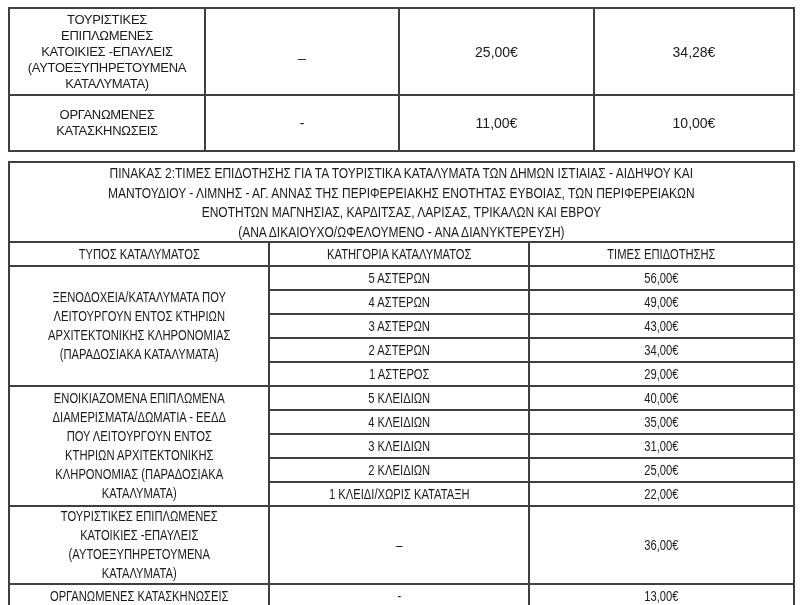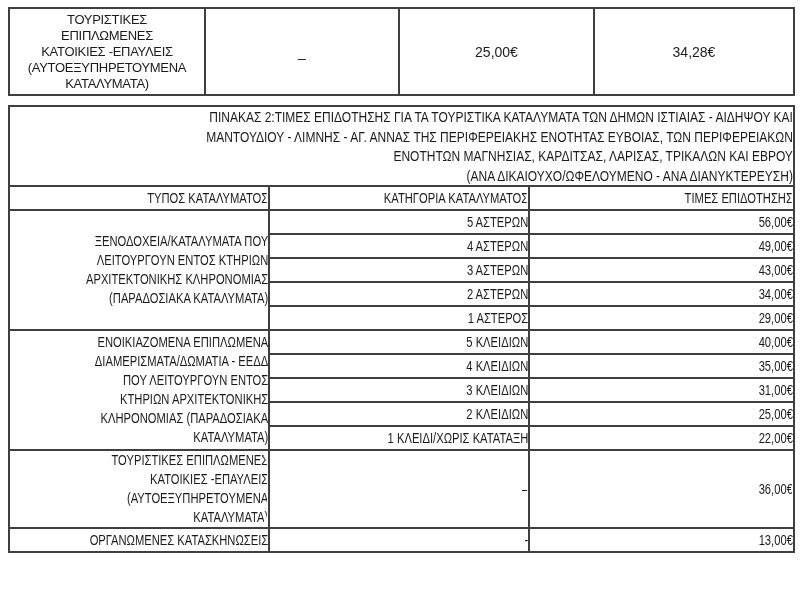--- a/index.html
+++ b/index.html
@@ -35,21 +35,21 @@
     font-size: 13px;
     line-height: 16px;
     letter-spacing: -0.3px;
     white-space: pre-line;
   }
   .t1 .r1 td { height: 85px; }
   .t1 .r2 td { height: 54px; }
   .t1 td.price { font-size: 14px; letter-spacing: 0; }
   .t1 td.dash-low { font-size: 14px; letter-spacing: 0; }
   
-  .t2 td, .t2 th { font-size: 14px; line-height: 17px; text-align: right; }
+  .t2 td, .t2 th { font-size: 14px; line-height: 17px; }
   .cond {
     display: block;
     width: 125%;
     margin-left: -12.5%;
     transform: scaleX(0.8);
     transform-origin: 50% 50%;
     white-space: pre-line;
     font-stretch: condensed;
   }
   .t2 .title-cell { height: 78px; }
@@ -79,20 +79,27 @@
         <tr class="r1">
       <td>ΤΟΥΡΙΣΤΙΚΕΣ
 ΕΠΙΠΛΩΜΕΝΕΣ
 ΚΑΤΟΙΚΙΕΣ -ΕΠΑΥΛΕΙΣ
 (ΑΥΤΟΕΞΥΠΗΡΕΤΟΥΜΕΝΑ
 ΚΑΤΑΛΥΜΑΤΑ)</td>
       <td class="dash-low">_</td>
       <td class="price">25,00€</td>
       <td class="price">34,28€</td>
     </tr>
+    <tr class="r2">
+      <td>ΟΡΓΑΝΩΜΕΝΕΣ
+ΚΑΤΑΣΚΗΝΩΣΕΙΣ</td>
+      <td class="dash-low">-</td>
+      <td class="price">11,00€</td>
+      <td class="price">10,00€</td>
+    </tr>
   </tbody>
     </table>
 
   <table class="t2">
     <colgroup>
       <col style="width:260px">
         <col style="width:260px">
         <col style="width:265px">
     </colgroup>
     <tbody>

